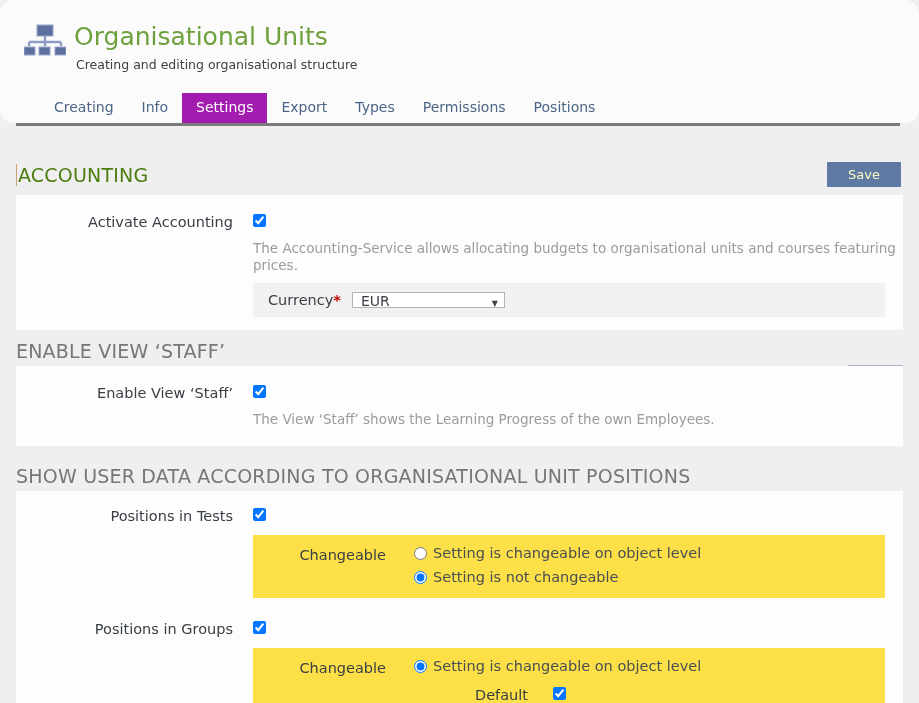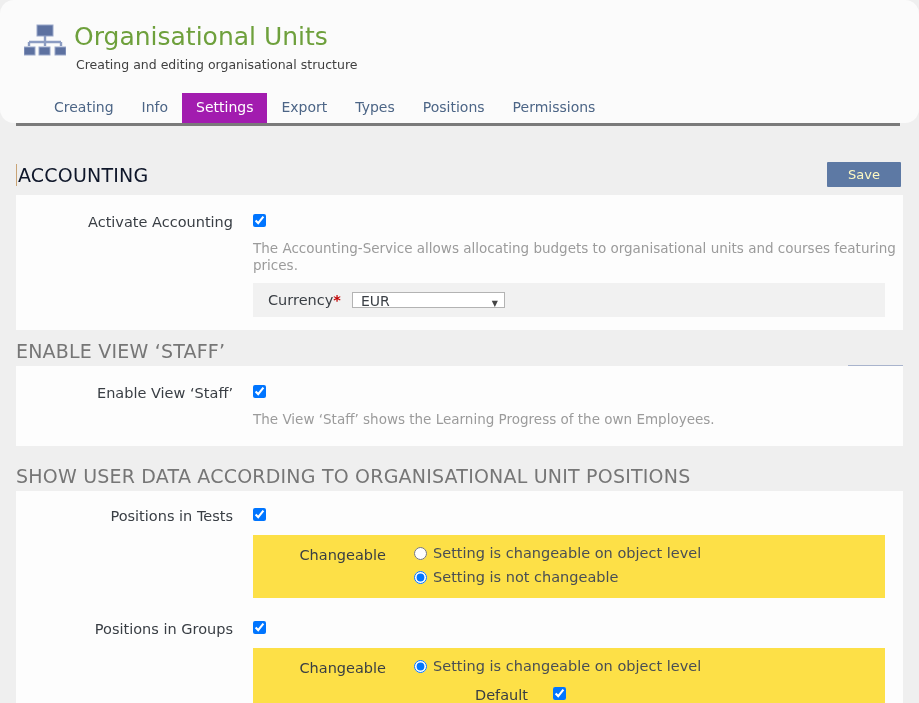--- a/index.html
+++ b/index.html
@@ -45,21 +45,21 @@
   
   .content { padding: 0 16px; width: 919px; }
   .section-head {
     display: flex; align-items: center; justify-content: space-between;
     position: relative;
   }
   .section-head.first { margin-top: 29px; height: 40px; }
   .section-head .htxt {
     font-size: 19px; font-weight: 400; letter-spacing: 0.2px;
   }
-  .h-light { color: #0f172a; border-left: 1px solid #c9a476; padding-left: 1px; }
+  .h-light { color: #4d7c0f; border-left: 1px solid #c9a476; padding-left: 1px; }
   .h-mid   { color: #767676; }
   .save-btn {
     background: #5d79a4; color: #fef9c3; border: none;
     font-family: inherit; font-size: 13px;
     padding: 5px 21px; cursor: pointer; margin-right: 2px; margin-bottom: 2px;
     border-radius: 1px;
   }
   .panel {
     background: #fdfdfd;
     width: 887px;
@@ -154,22 +154,22 @@
     </div>
   </div>
 
   <div class="tabbar">
     <ul class="tabs">
       <li class="tab">Creating</li>
       <li class="tab">Info</li>
       <li class="tab active">Settings</li>
       <li class="tab">Export</li>
       <li class="tab">Types</li>
+      <li class="tab">Permissions</li>
       <li class="tab">Positions</li>
-      <li class="tab">Permissions</li>
     </ul>
   </div>
 </div>
 <div class="tabline"></div>
 
 <div class="content">
 
   <div class="section-head first">
     <span class="htxt h-light">ACCOUNTING</span>
     <button class="save-btn">Save</button>

